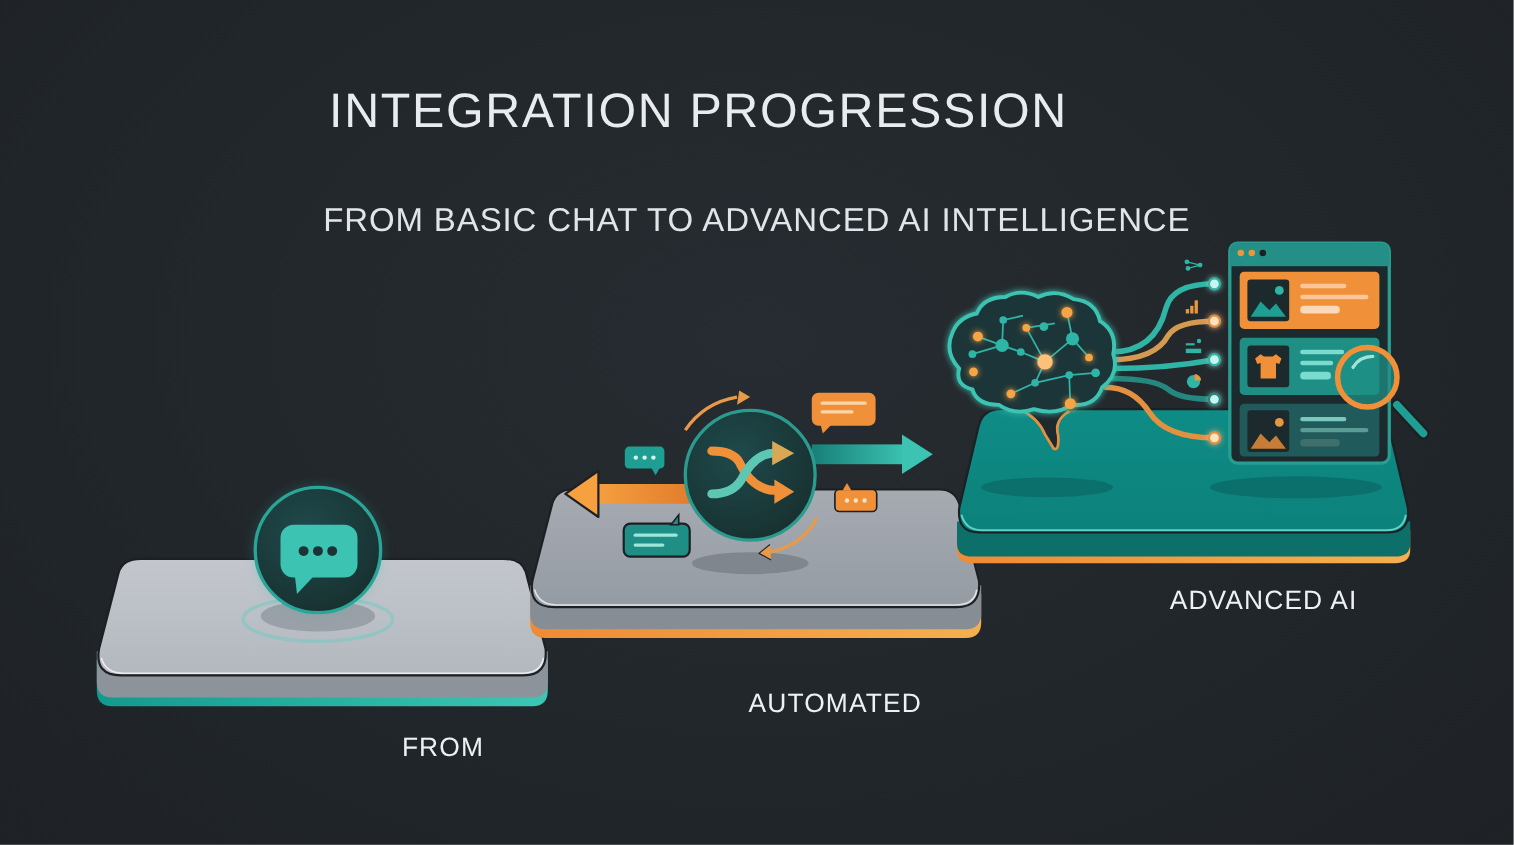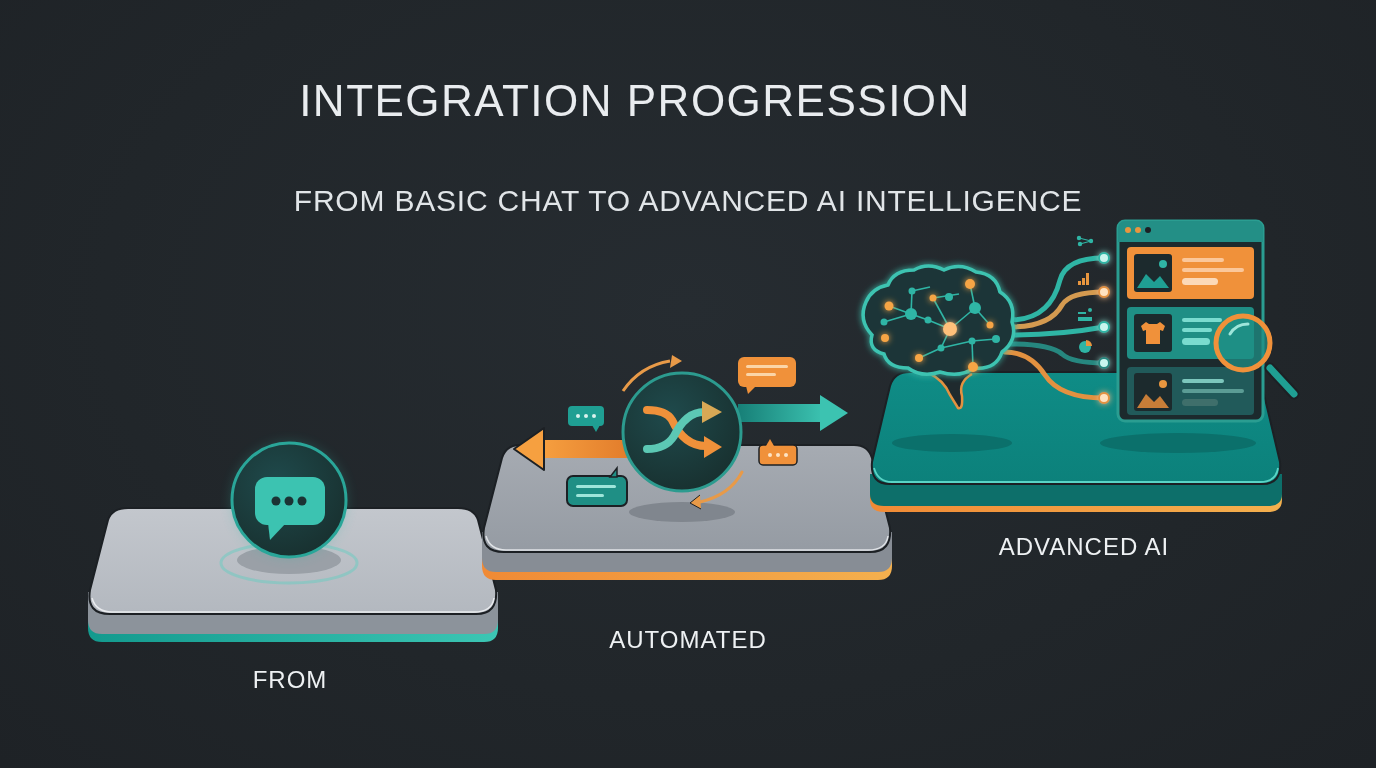--- a/index.html
+++ b/index.html
@@ -12,21 +12,21 @@
   .title {
     position:absolute; left:0; width:1270px; top:76px; text-align:center;
     color:#e9ecef; font-size:44px; font-weight:400; letter-spacing:1.5px;
   }
   .subtitle {
     position:absolute; left:0; width:1376px; top:136px; text-align:center;
     color:#e1e5e8; font-size:30px; font-weight:300; letter-spacing:0.8px;margin-top:48px;
   }
   .stage-label {
     position:absolute; color:#eef1f3; font-size:24px; letter-spacing:1px;
-    text-align:center; width:300px;
+    text-align:right; width:300px;
   }
   svg.scene { position:absolute; left:0; top:0; }
 </style>
 </head>
 <body>
 
 <div class="title">INTEGRATION PROGRESSION</div>
 <div class="subtitle">FROM BASIC CHAT TO ADVANCED AI INTELLIGENCE</div>
 
 <svg class="scene" width="1376" height="768" viewBox="0 0 1376 768">

